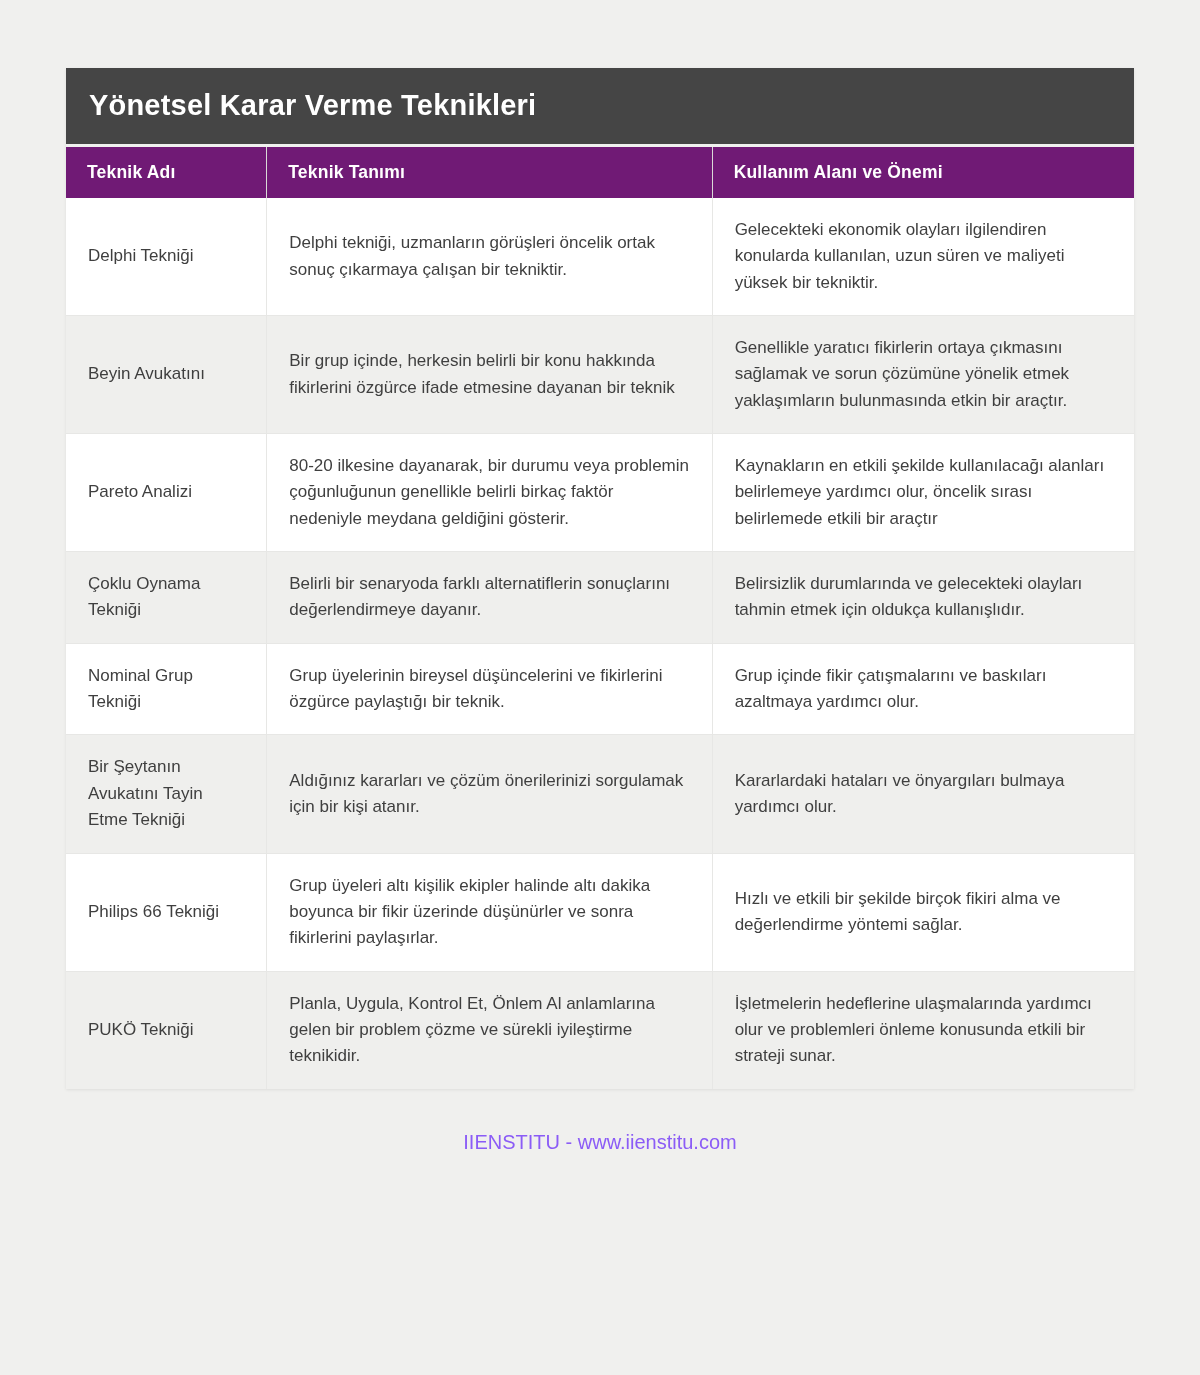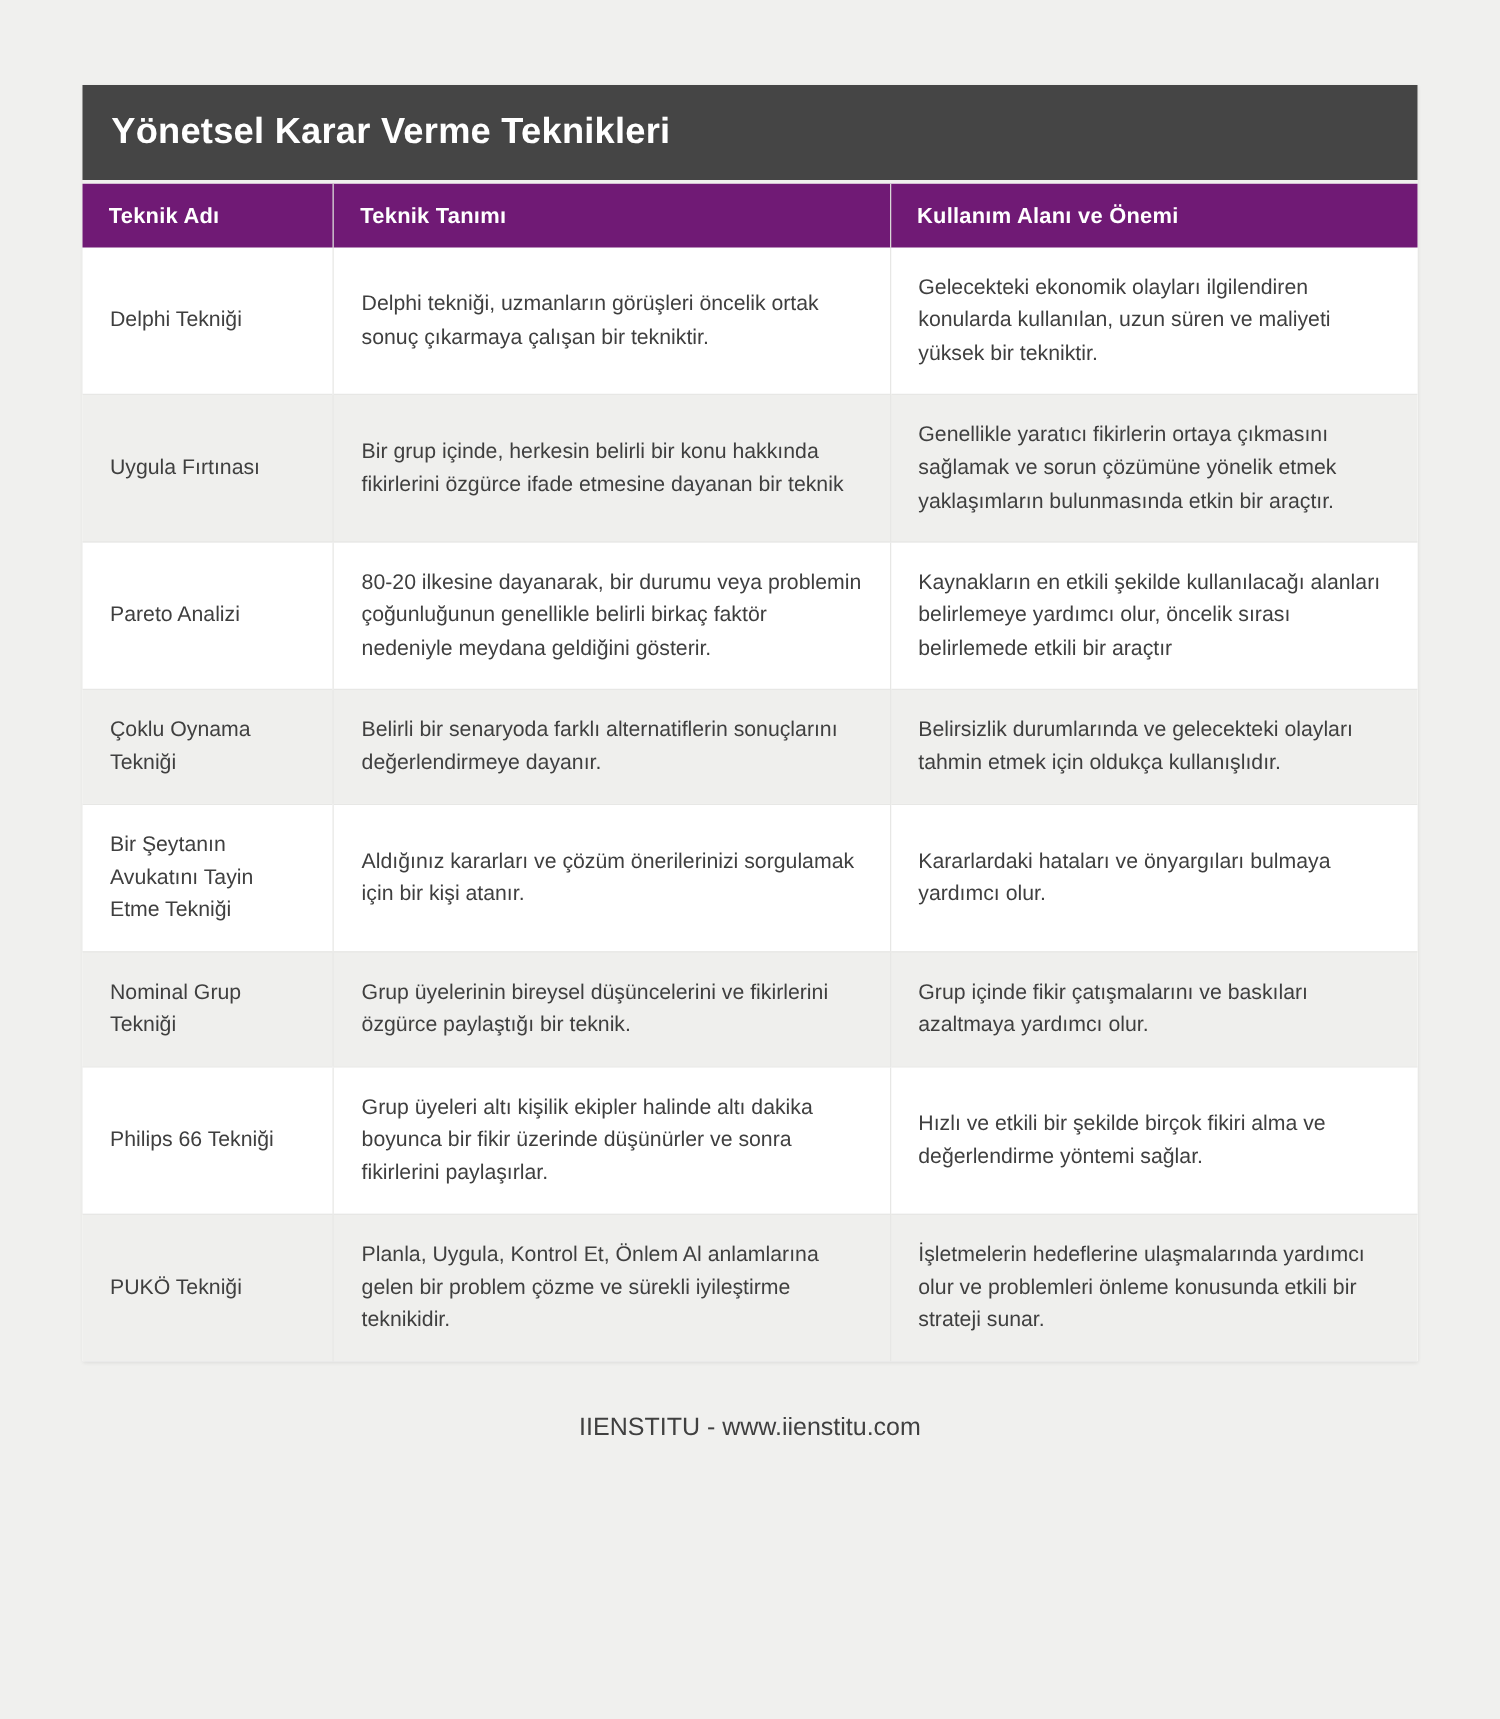--- a/index.html
+++ b/index.html
@@ -59,21 +59,21 @@
     line-height: 1.55;
     padding: 19px 22px;
     vertical-align: middle;
     border-top: 1px solid #e7e7e5;
   }
   tbody tr:first-child td { border-top: none; }
   tbody td:not(:last-child) { border-right: 1px solid #e7e7e5; }
   tbody tr:nth-child(even) { background: #efefed; }
   .footer {
     text-align: center;
-    color: #404040;
+    color: #8b5cf6;
     font-size: 20px;
     margin-top: 42px;
     padding-bottom: 60px;
   }
 </style>
 </head>
 <body>
 
 <div class="page">
   <div class="sheet">
@@ -96,48 +96,48 @@
         </tr>
       </thead>
       <tbody id="rows">
   <tr>
     <td>Delphi Tekniği</td>
     <td>Delphi tekniği, uzmanların görüşleri öncelik ortak sonuç çıkarmaya çalışan bir tekniktir.</td>
     <td>Gelecekteki ekonomik olayları ilgilendiren konularda kullanılan, uzun süren ve maliyeti yüksek bir tekniktir.</td>
   </tr>
 
   <tr>
-    <td>Uygula Fırtınası</td>
+    <td>Beyin Avukatını</td>
     <td>Bir grup içinde, herkesin belirli bir konu hakkında fikirlerini özgürce ifade etmesine dayanan bir teknik</td>
     <td>Genellikle yaratıcı fikirlerin ortaya çıkmasını sağlamak ve sorun çözümüne yönelik etmek yaklaşımların bulunmasında etkin bir araçtır.</td>
   </tr>
 
   <tr>
     <td>Pareto Analizi</td>
     <td>80-20 ilkesine dayanarak, bir durumu veya problemin çoğunluğunun genellikle belirli birkaç faktör nedeniyle meydana geldiğini gösterir.</td>
     <td>Kaynakların en etkili şekilde kullanılacağı alanları belirlemeye yardımcı olur, öncelik sırası belirlemede etkili bir araçtır</td>
   </tr>
 
 
   <tr>
     <td>Çoklu Oynama Tekniği</td>
     <td>Belirli bir senaryoda farklı alternatiflerin sonuçlarını değerlendirmeye dayanır.</td>
     <td>Belirsizlik durumlarında ve gelecekteki olayları tahmin etmek için oldukça kullanışlıdır.</td>
   </tr>
 
   <tr>
+    <td>Nominal Grup Tekniği</td>
+    <td>Grup üyelerinin bireysel düşüncelerini ve fikirlerini özgürce paylaştığı bir teknik.</td>
+    <td>Grup içinde fikir çatışmalarını ve baskıları azaltmaya yardımcı olur.</td>
+  </tr>
+
+  <tr>
     <td>Bir Şeytanın Avukatını Tayin Etme Tekniği</td>
     <td>Aldığınız kararları ve çözüm önerilerinizi sorgulamak için bir kişi atanır.</td>
     <td>Kararlardaki hataları ve önyargıları bulmaya yardımcı olur.</td>
-  </tr>
-
-  <tr>
-    <td>Nominal Grup Tekniği</td>
-    <td>Grup üyelerinin bireysel düşüncelerini ve fikirlerini özgürce paylaştığı bir teknik.</td>
-    <td>Grup içinde fikir çatışmalarını ve baskıları azaltmaya yardımcı olur.</td>
   </tr>
 
   <tr>
     <td>Philips 66 Tekniği</td>
     <td>Grup üyeleri altı kişilik ekipler halinde altı dakika boyunca bir fikir üzerinde düşünürler ve sonra fikirlerini paylaşırlar.</td>
     <td>Hızlı ve etkili bir şekilde birçok fikiri alma ve değerlendirme yöntemi sağlar.</td>
   </tr>
 
   <tr>
     <td>PUKÖ Tekniği</td>

